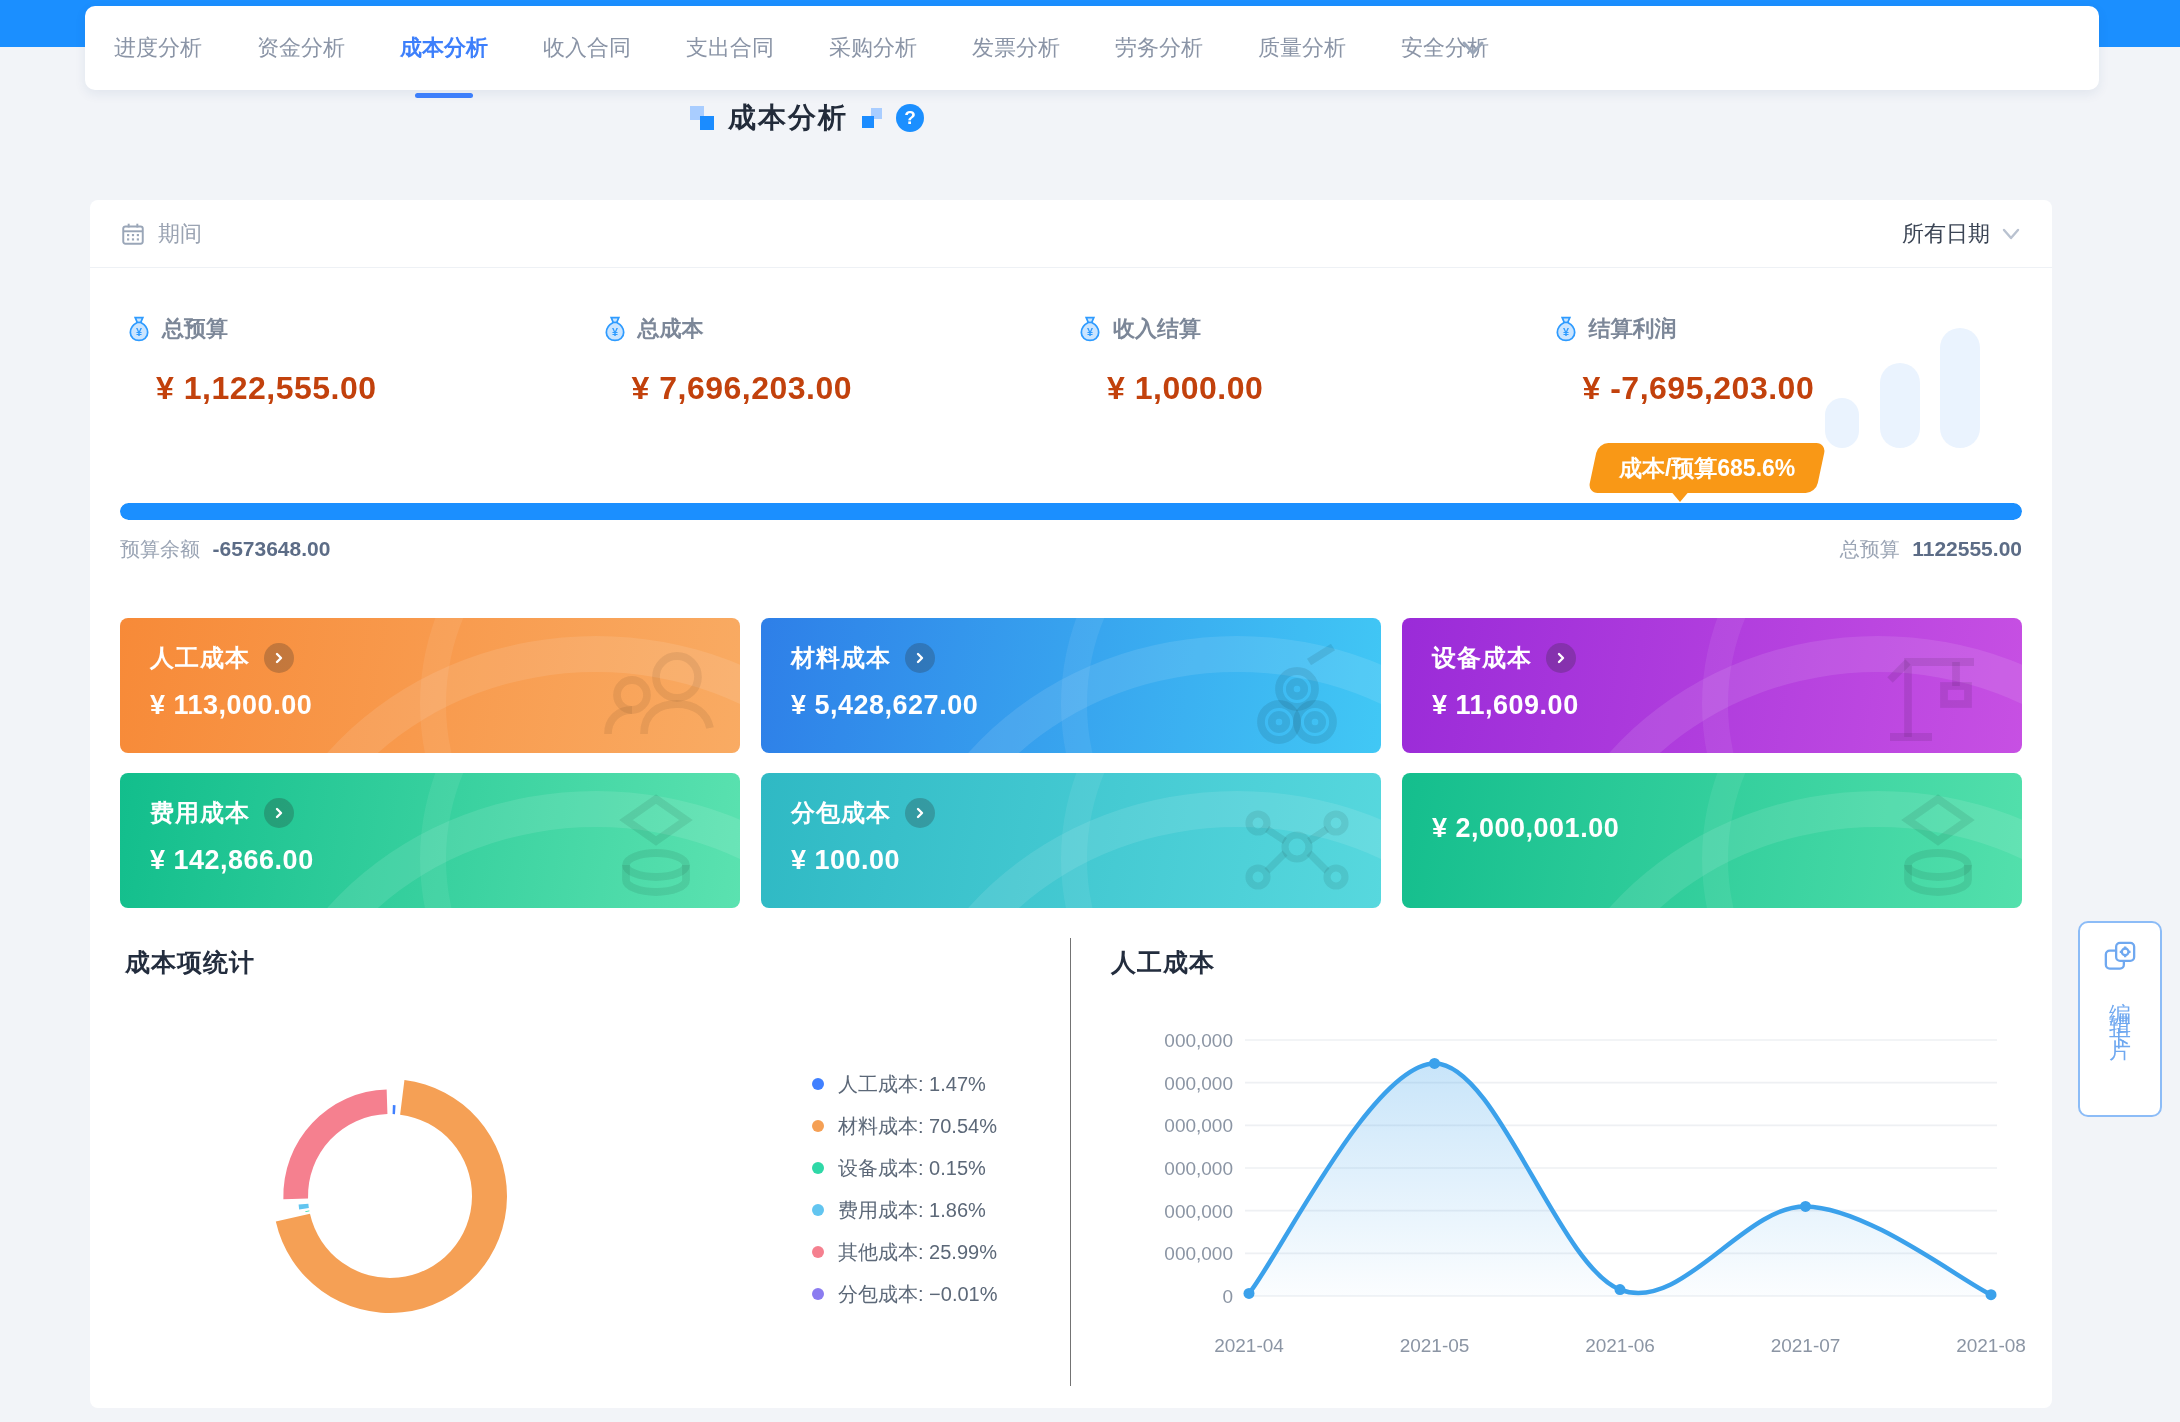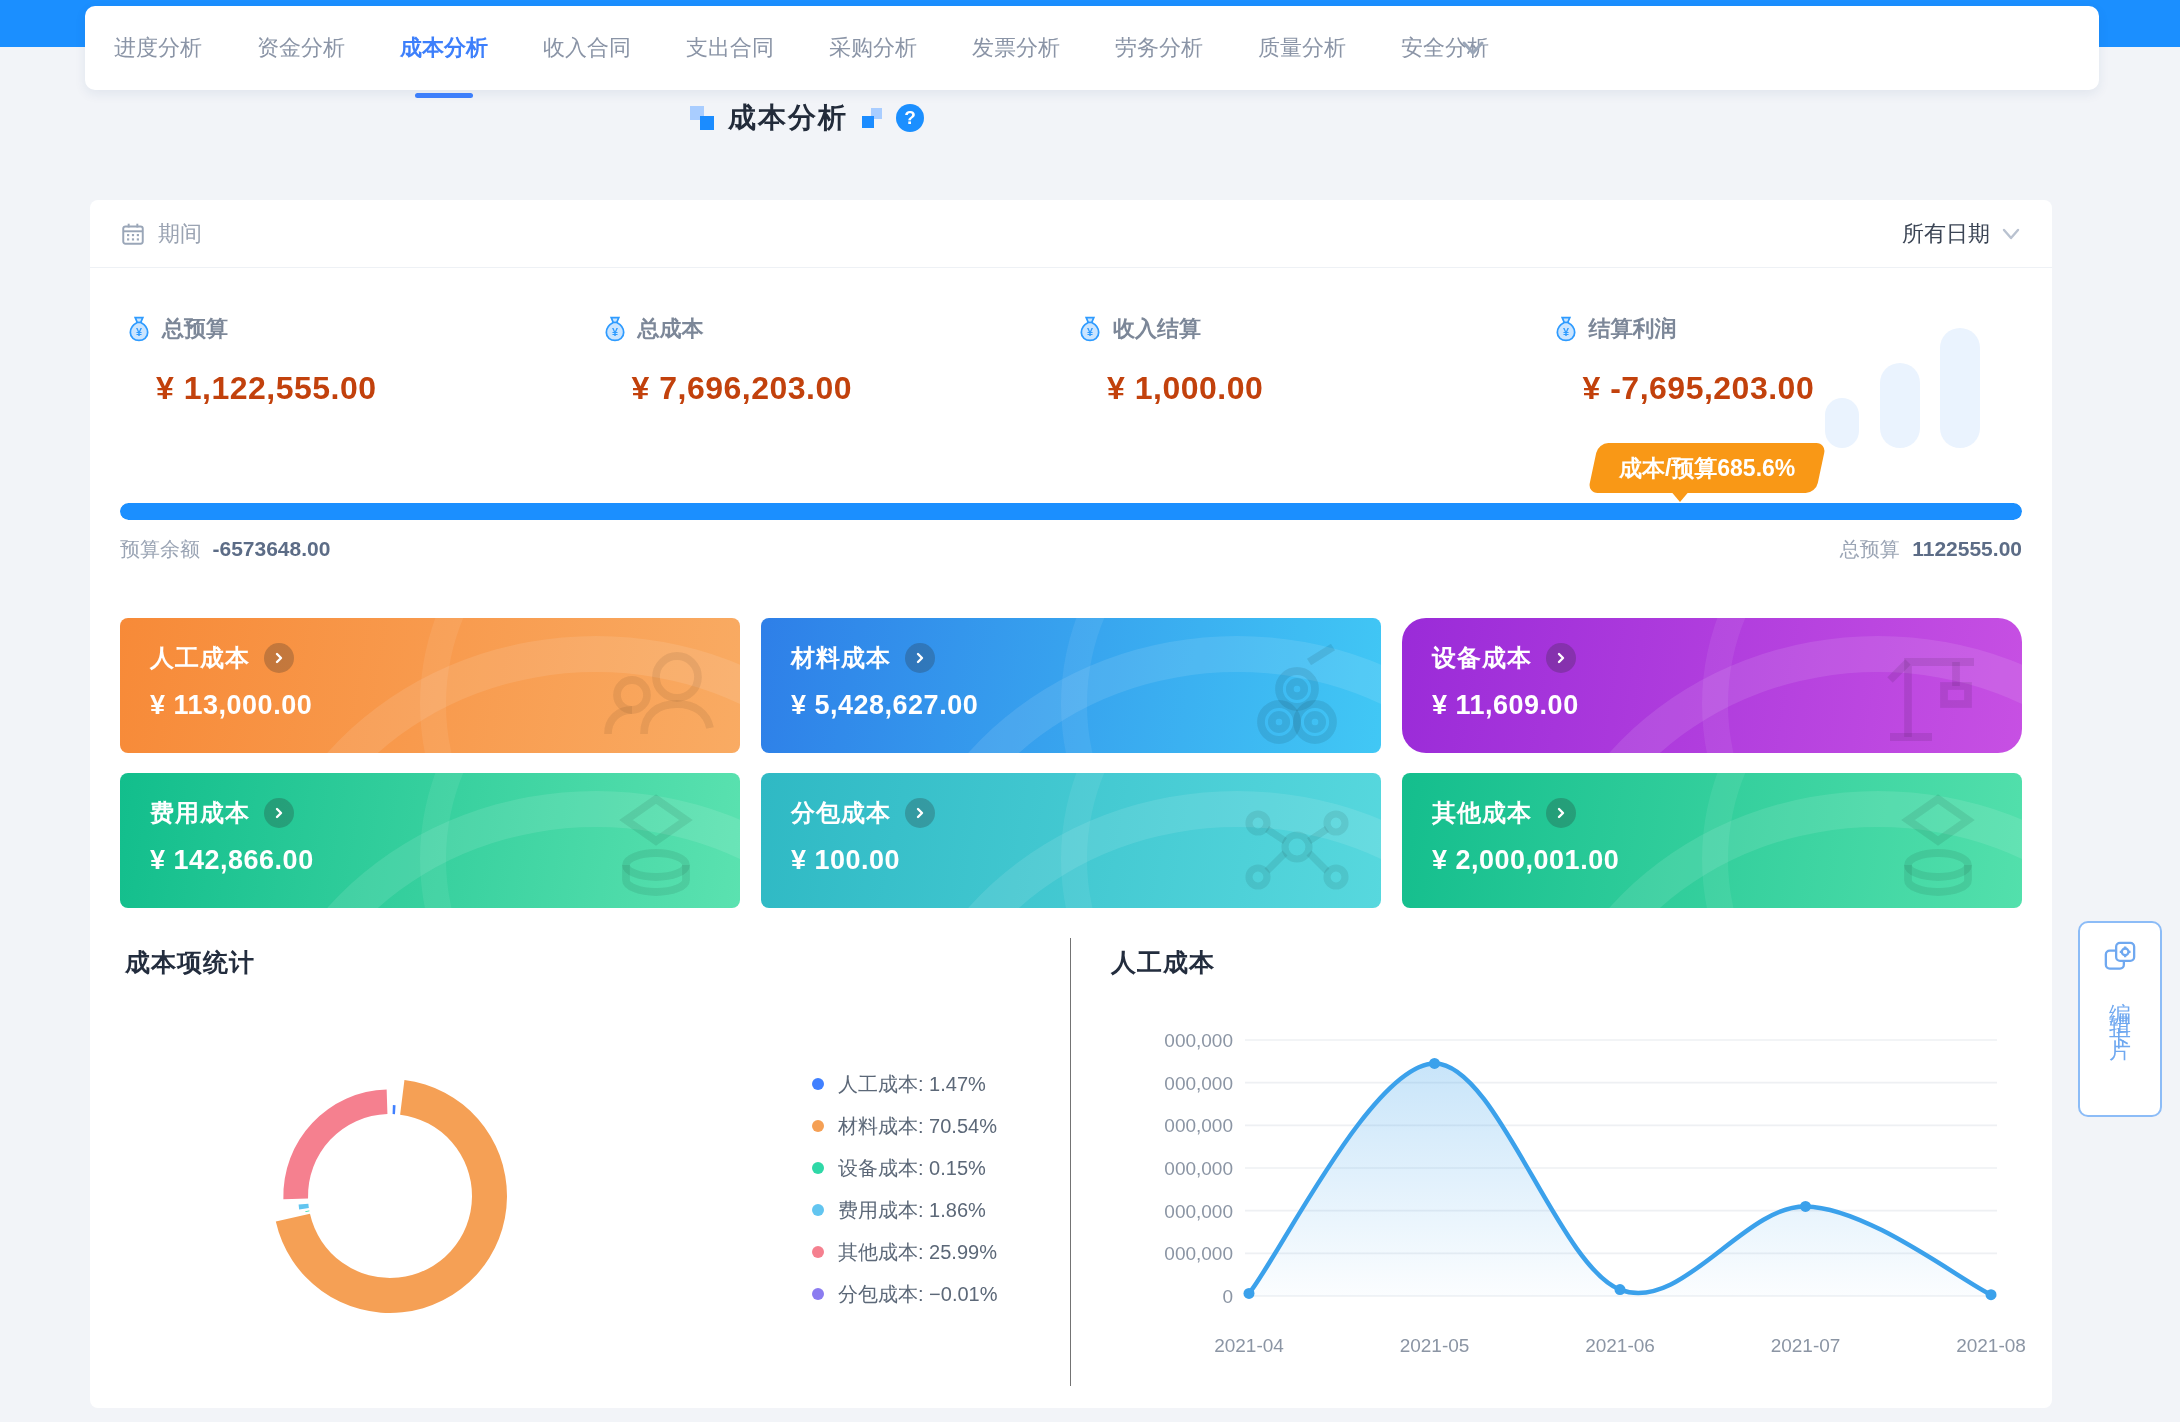--- a/index.html
+++ b/index.html
@@ -274,21 +274,21 @@
         <svg class="card-wm" width="120" height="110" viewBox="0 0 40 36" fill="none" stroke="rgba(0,0,0,0.10)" stroke-width="2.6">
             <circle cx="14" cy="28" r="6"></circle>
             <circle cx="14" cy="28" r="2.4"></circle>
             <circle cx="26" cy="28" r="6"></circle>
             <circle cx="26" cy="28" r="2.4"></circle>
             <circle cx="20" cy="17" r="6"></circle>
             <circle cx="20" cy="17" r="2.4"></circle>
             <path d="M24 8 l8 -5"></path>
           </svg>
       </div>
-      <div class="cost-card" style="background: linear-gradient(100deg, rgb(154, 43, 216) 0%, rgb(199, 80, 227) 100%); border-radius: 24px;">
+      <div class="cost-card" style="background: linear-gradient(100deg, rgb(154, 43, 216) 0%, rgb(199, 80, 227) 100%);">
         <div class="card-head">
             <span class="card-title">设备成本</span>
           <span class="card-arrow">
               <svg width="12" height="12" viewBox="0 0 12 12">
                 <polyline points="4,2 8,6 4,10" fill="none" stroke="#fff" stroke-width="2.4" stroke-linecap="round" stroke-linejoin="round"></polyline>
               </svg>
             </span>
           </div>
         <div class="card-value">¥ 11,609.00</div>
         <svg class="card-wm" width="120" height="110" viewBox="0 0 40 36" fill="none" stroke="rgba(0,0,0,0.10)" stroke-width="2.6">
@@ -328,28 +328,20 @@
         <svg class="card-wm" width="120" height="110" viewBox="0 0 40 36" fill="none" stroke="rgba(0,0,0,0.09)" stroke-width="2.4">
             <circle cx="20" cy="18" r="4"></circle>
             <circle cx="7" cy="10" r="3"></circle>
             <circle cx="33" cy="10" r="3"></circle>
             <circle cx="7" cy="28" r="3"></circle>
             <circle cx="33" cy="28" r="3"></circle>
             <path d="M10 12 L16 16 M24 16 L30 12 M10 26 L16 20 M24 20 L30 26"></path>
           </svg>
       </div>
       <div class="cost-card" style="background: linear-gradient(100deg, rgb(20, 190, 141) 0%, rgb(83, 224, 172) 100%);">
-        <div class="card-head">
-            <span class="card-title">其他成本</span>
-          <span class="card-arrow">
-              <svg width="12" height="12" viewBox="0 0 12 12">
-                <polyline points="4,2 8,6 4,10" fill="none" stroke="#fff" stroke-width="2.4" stroke-linecap="round" stroke-linejoin="round"></polyline>
-              </svg>
-            </span>
-          </div>
         <div class="card-value">¥ 2,000,001.00</div>
         <svg class="card-wm" width="120" height="110" viewBox="0 0 40 36" fill="none" stroke="rgba(0,0,0,0.09)" stroke-width="2.6">
             <path d="M20 2 L30 9 L20 16 L10 9 Z"></path>
             <ellipse cx="20" cy="24" rx="10" ry="4"></ellipse>
             <path d="M10 24 v5 c0 2.2 4.5 4 10 4 c5.5 0 10 -1.8 10 -4 v-5"></path>
           </svg>
       </div>
     </div>
 
     <div class="charts-row">

